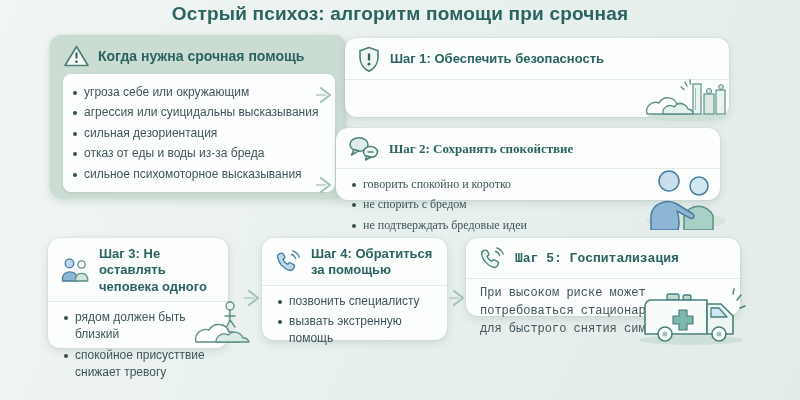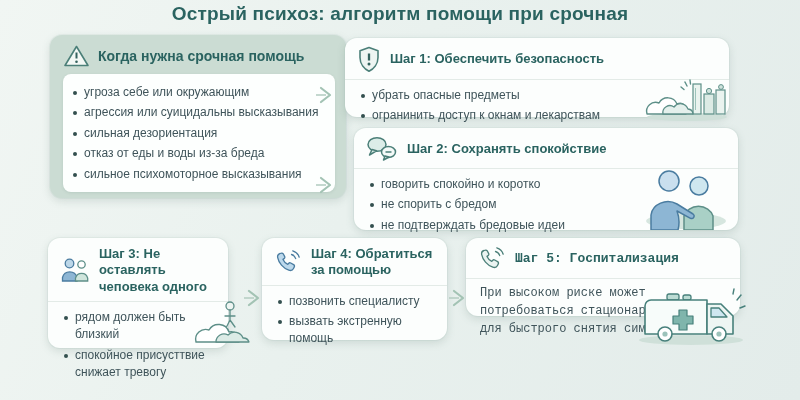--- a/index.html
+++ b/index.html
@@ -33,21 +33,21 @@
     border-radius:50%; background:#33504f;
   }
   
   .card-header {
     display:flex; align-items:center; gap:9px; padding:8px 12px 6px 12px;
     border-bottom:1px solid #e3ebe7;
   }
   .step-title { font-size:13px; font-weight:bold; color:#2a6360; line-height:1.25; }
   .card-body { padding:4px 10px 4px 14px; }
   .step1-card { left:336px; top:38px;  width:384px; height:79px;margin-left:9px; }
-  .step2-card { left:354px; top:128px; width:384px; height:102px; }
+  .step2-card { left:336px; top:128px; width:384px; height:72px;font-family:Liberation Serif, serif; }
   .step3-card { left:48px;  top:238px; width:180px; height:110px; }
   .step4-card { left:262px; top:238px; width:185px; height:102px; }
   .step5-card { left:466px; top:238px; width:274px; height:78px;font-family:Liberation Mono, monospace; }
   .step5-text { font-size:12px; color:#3f545a; line-height:1.5; padding:5px 14px 0 14px; }
   .icon { flex:0 0 auto; display:inline-flex; }
   .arrow { position:absolute; }
   .illus { position:absolute; z-index:5; }
 </style>
 </head>
 <body>
@@ -79,26 +79,20 @@
 <div class="card step1-card">
   <div class="card-header">
     <span class="icon">
       <svg width="24" height="27" viewBox="0 0 24 27">
         <path d="M12 1.5 L21 4.8 V11.5 C21 18 16.6 23 12 25.2 C7.4 23 3 18 3 11.5 V4.8 Z" fill="#eef5f2" stroke="#4b7f78" stroke-width="1.6" stroke-linejoin="round"></path>
         <line x1="12" y1="7.5" x2="12" y2="14.5" stroke="#34625e" stroke-width="2.3"></line>
         <circle cx="12" cy="18" r="1.5" fill="#34625e"></circle>
       </svg>
     </span>
     <span class="step-title">Шаг 1: Обеспечить безопасность</span>
-  </div>
-  <div class="card-body">
-    <ul class="bullets">
-      <li>убрать опасные предметы</li>
-      <li>огранинить доступ к окнам и лекарствам</li>
-    </ul>
   </div>
 </div>
 
 <div class="card step2-card">
   <div class="card-header">
     <span class="icon">
       <svg width="32" height="26" viewBox="0 0 32 26">
         <ellipse cx="11" cy="8.5" rx="9" ry="6.8" fill="#dcede8" stroke="#4b7f78" stroke-width="1.5"></ellipse>
         <path d="M6 13.5 L3.5 19 L10.5 14.8 Z" fill="#dcede8" stroke="#4b7f78" stroke-width="1.5" stroke-linejoin="round"></path>
         <ellipse cx="22.5" cy="16" rx="7" ry="5.4" fill="#f4faf8" stroke="#4b7f78" stroke-width="1.5"></ellipse>

